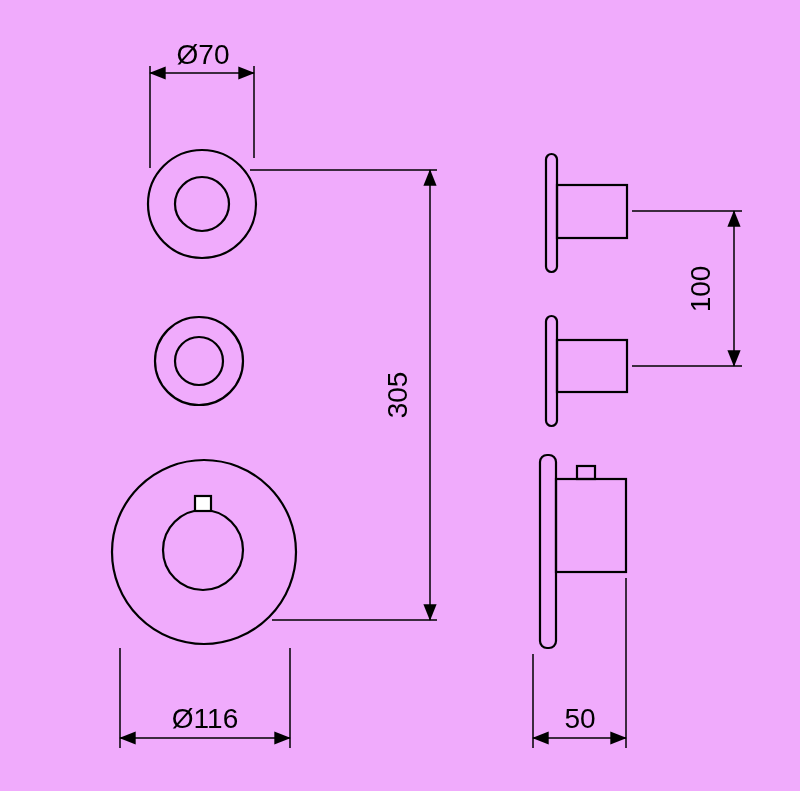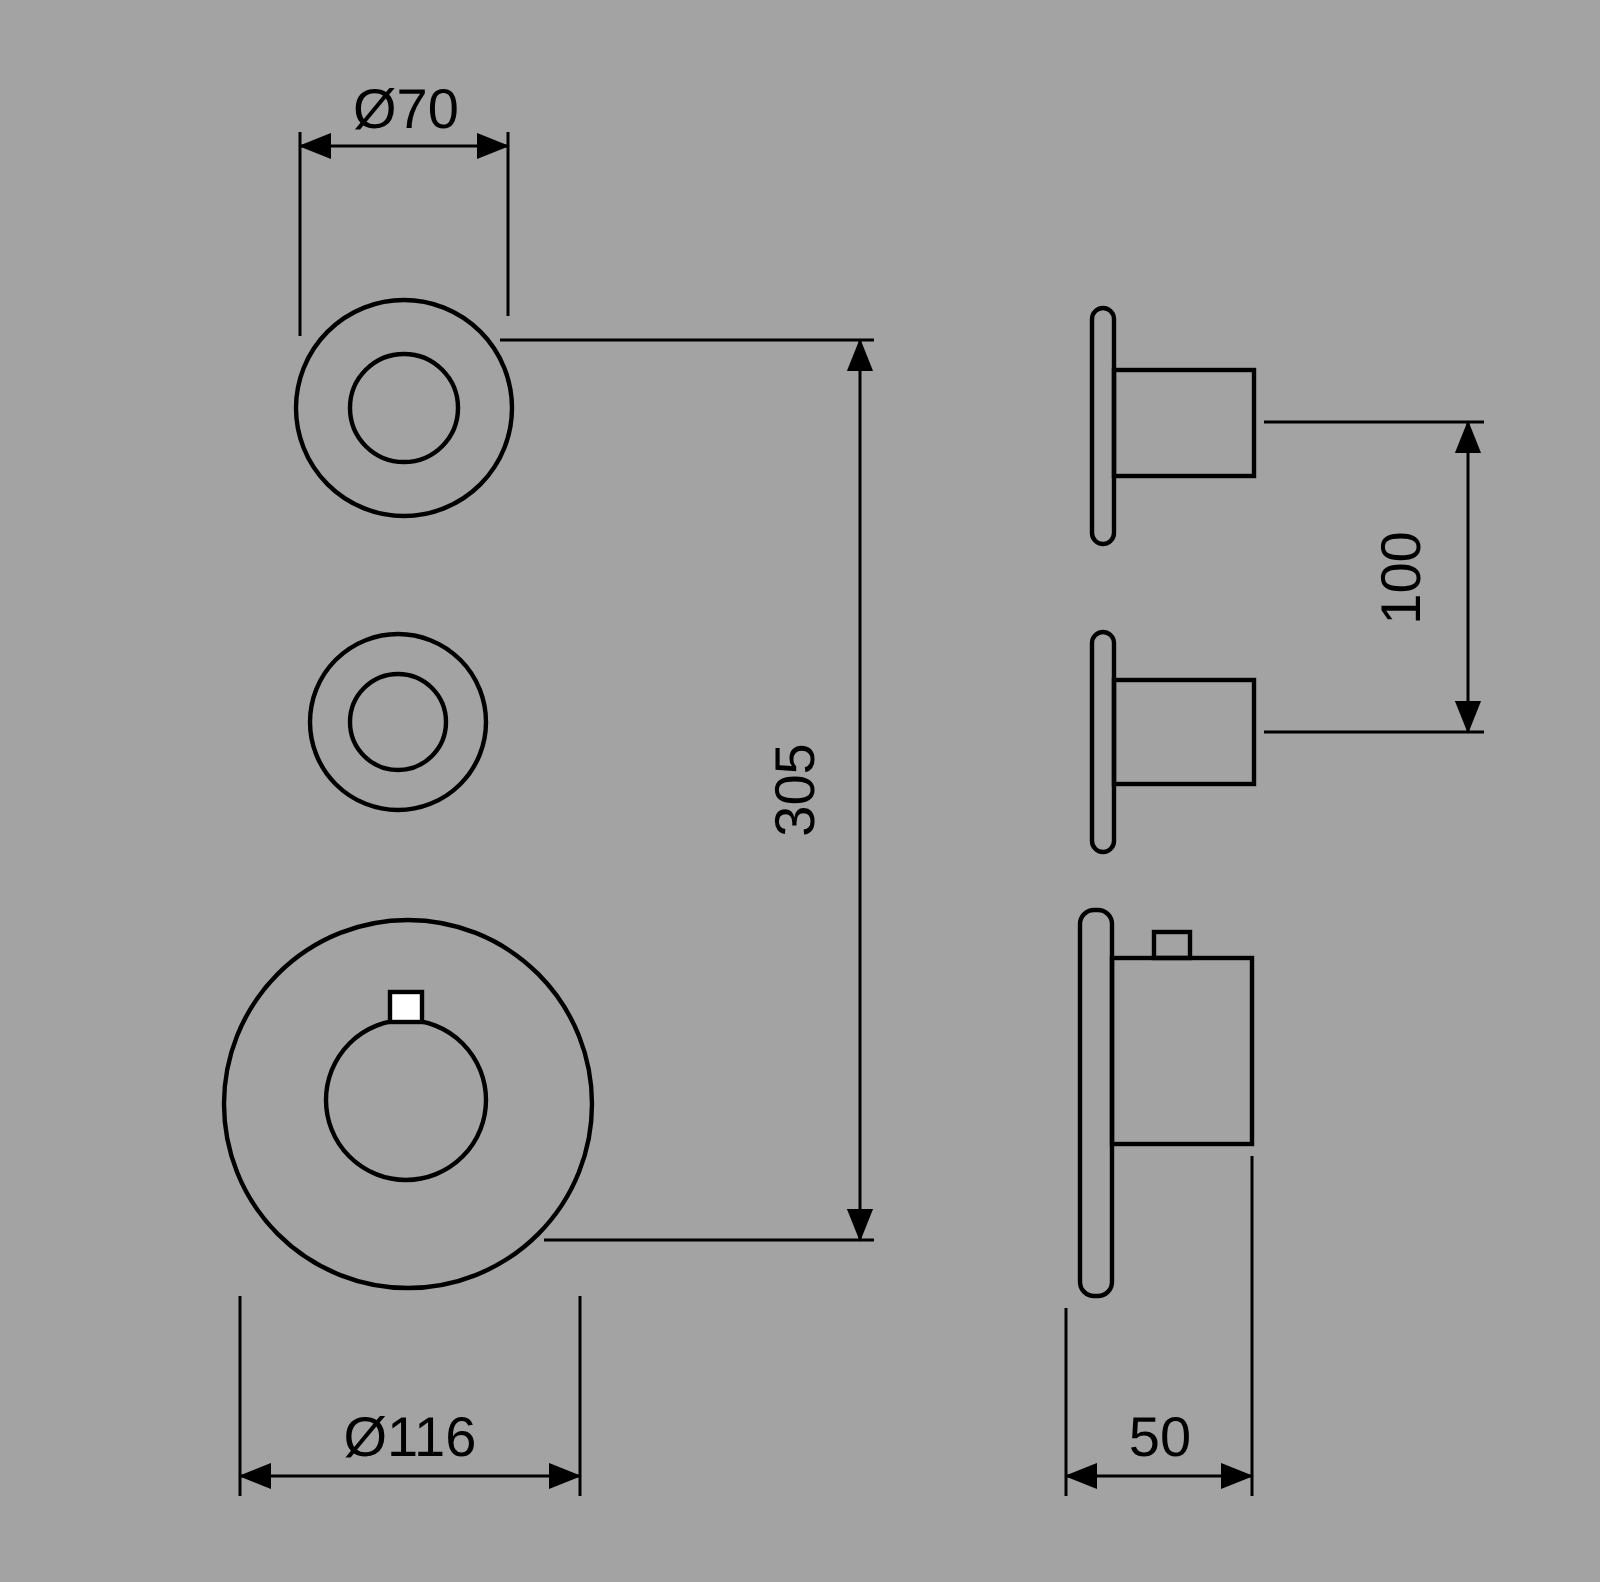--- a/index.html
+++ b/index.html
@@ -7,21 +7,21 @@
     padding: 0;
     background: #ffffff;
     width: 800px;
     height: 791px;
     font-family: "Liberation Sans", "DejaVu Sans", sans-serif;
   }
   .drawing-canvas {
     position: relative;
     width: 800px;
     height: 791px;
-    background: #a3a3a3;
+    background: #f0abfc;
     overflow: hidden;
   }
   svg { display: block; }
   .shape {
     fill: none;
     stroke: #000000;
     stroke-width: 2.2;
   }
   .shape-fillwhite {
     fill: #ffffff;

